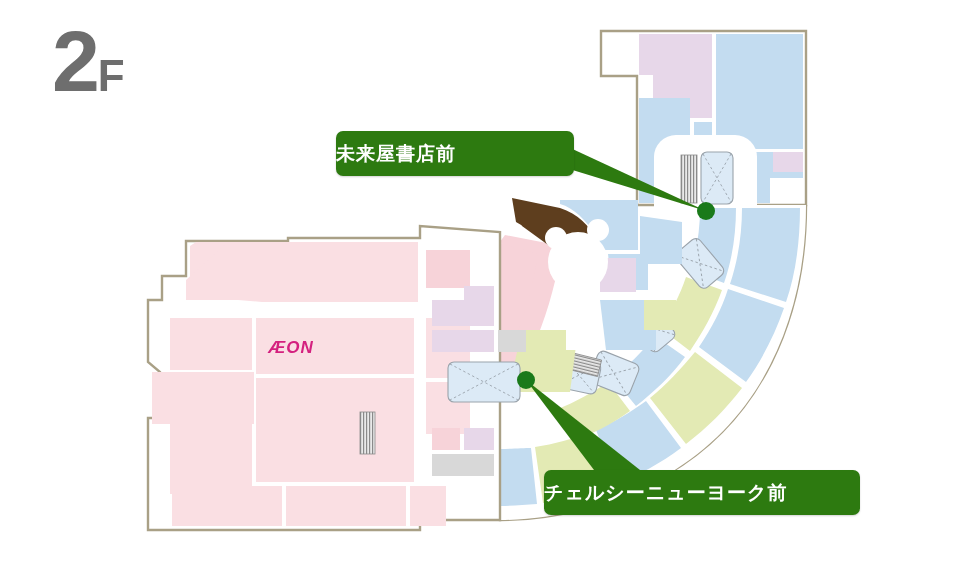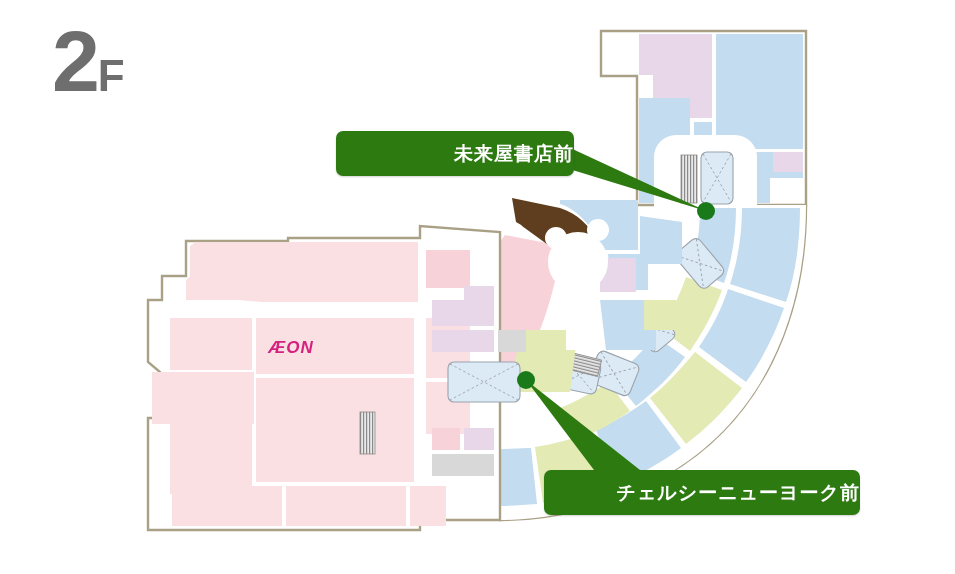--- a/index.html
+++ b/index.html
@@ -47,21 +47,21 @@
   .callout {
     position: absolute;
     background: #2d7a10;
     border-radius: 7px;
     color: #ffffff;
     font-size: 19px;
     font-weight: bold;
     letter-spacing: 1px;
     display: flex;
     align-items: center;
-    justify-content: flex-end;
+    justify-content: flex-start;
     box-shadow: 0 1px 2px rgba(0,0,0,0.18);
     white-space: nowrap;
   }
   #callout-bookstore {
     left: 336px;
     top: 131px;
     width: 238px;
     height: 45px;
   }
   #callout-chelsea {

